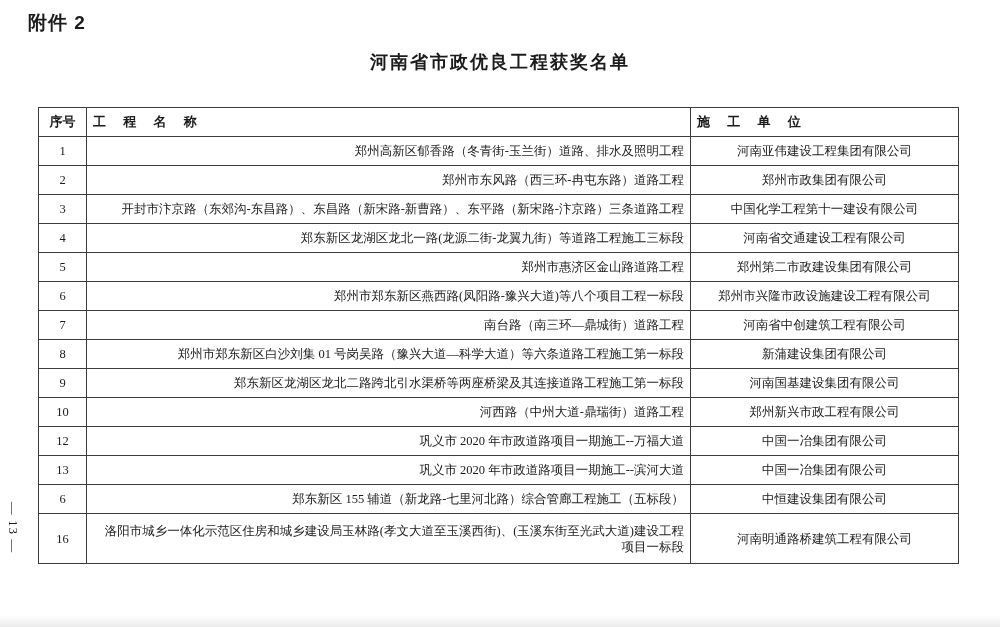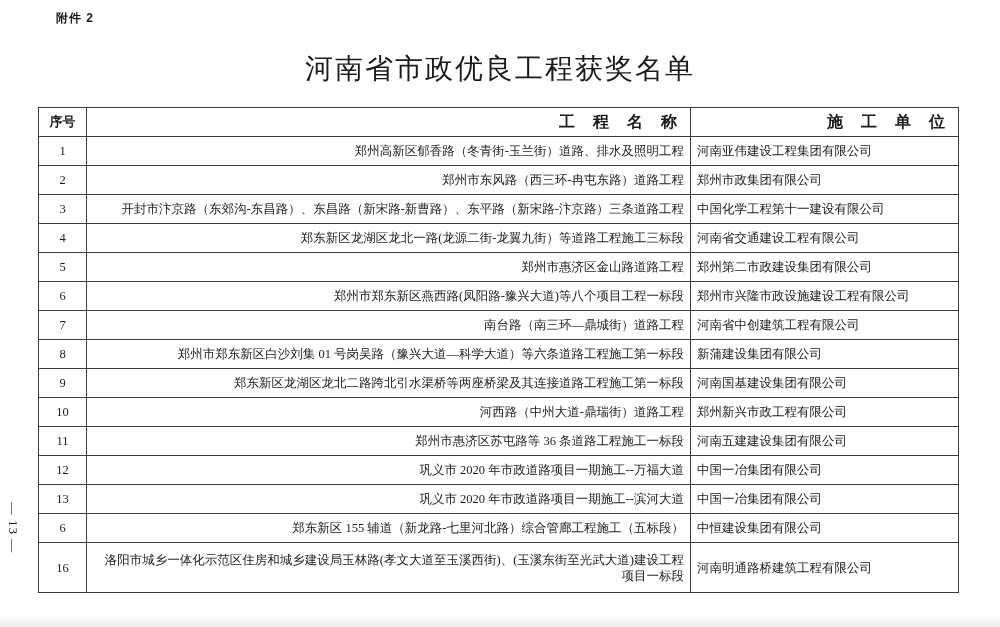--- a/index.html
+++ b/index.html
@@ -2,50 +2,50 @@
 <html><head>
 <meta charset="utf-8">
 <style>
   html,body{margin:0;padding:0;}
   body{
     width:1000px;height:627px;position:relative;overflow:hidden;
     background:#ffffff;color:#1b1b1b;
     font-family:"Liberation Serif","DejaVu Serif",serif;
   }
   .attachment{
-    position:absolute;left:56px;top:10px;
+    position:absolute;left:28px;top:10px;
     font-family:"Liberation Sans","DejaVu Sans",sans-serif;
-    font-weight:bold;font-size:12px;letter-spacing:1px;
+    font-weight:bold;font-size:19px;letter-spacing:1px;
   }
   .doc-title{
     position:absolute;left:0;top:50px;width:1000px;text-align:center;
     font-family:"Liberation Sans","DejaVu Sans",sans-serif;
-    font-weight:normal;font-size:28px;letter-spacing:2px;
+    font-weight:bold;font-size:18px;letter-spacing:2px;
   }
   table.awards{
     position:absolute;left:38px;top:107px;
     width:920px;border-collapse:collapse;table-layout:fixed;
     font-size:12.5px;
     padding-left:7px;
   }
   table.awards th,table.awards td{
     border:1px solid #3c3c3c;
     padding:1px 6px;
     vertical-align:middle;
     line-height:16px;
     overflow:hidden;
   }
   table.awards{border:1.5px solid #2f2f2f;}
   table.awards tr{height:29px;}
   table.awards tbody tr:last-child{height:50px;}
   th.col-no{width:48px;font-weight:bold;font-size:13px;}
-  th.col-wide{font-weight:bold;font-size:16px;letter-spacing:7px;text-align:right;margin-left:32px;}
+  th.col-wide{font-weight:bold;font-size:13px;letter-spacing:7px;text-align:left;margin-left:32px;}
   td.cell-no{text-align:center;padding:1px 2px;}
   td.cell-project{text-align:right;}
-  td.cell-company{text-align:left;}
+  td.cell-company{text-align:center;}
   .page-number{
     position:absolute;left:-38px;top:519px;width:100px;height:17px;
     text-align:center;font-size:13px;letter-spacing:1px;
     transform:rotate(90deg);
     white-space:nowrap;
   }
   .bottom-edge{
     position:absolute;left:0;bottom:0;width:1000px;height:12px;
     background:linear-gradient(to bottom,rgba(0,0,0,0),rgba(0,0,0,0.08));
   }
@@ -124,25 +124,20 @@
     <td class="cell-project">郑东新区龙湖区龙北二路跨北引水渠桥等两座桥梁及其连接道路工程施工第一标段</td>
     <td class="cell-company">河南国基建设集团有限公司</td>
   </tr>
 
   <tr>
     <td class="cell-no">10</td>
     <td class="cell-project">河西路（中州大道-鼎瑞街）道路工程</td>
     <td class="cell-company">郑州新兴市政工程有限公司</td>
   </tr>
 
-  <tr>
-    <td class="cell-no">11</td>
-    <td class="cell-project">郑州市惠济区苏屯路等 36 条道路工程施工一标段</td>
-    <td class="cell-company">河南五建建设集团有限公司</td>
-  </tr>
 
   <tr>
     <td class="cell-no">12</td>
     <td class="cell-project">巩义市 2020 年市政道路项目一期施工--万福大道</td>
     <td class="cell-company">中国一冶集团有限公司</td>
   </tr>
 
   <tr>
     <td class="cell-no">13</td>
     <td class="cell-project">巩义市 2020 年市政道路项目一期施工--滨河大道</td>

